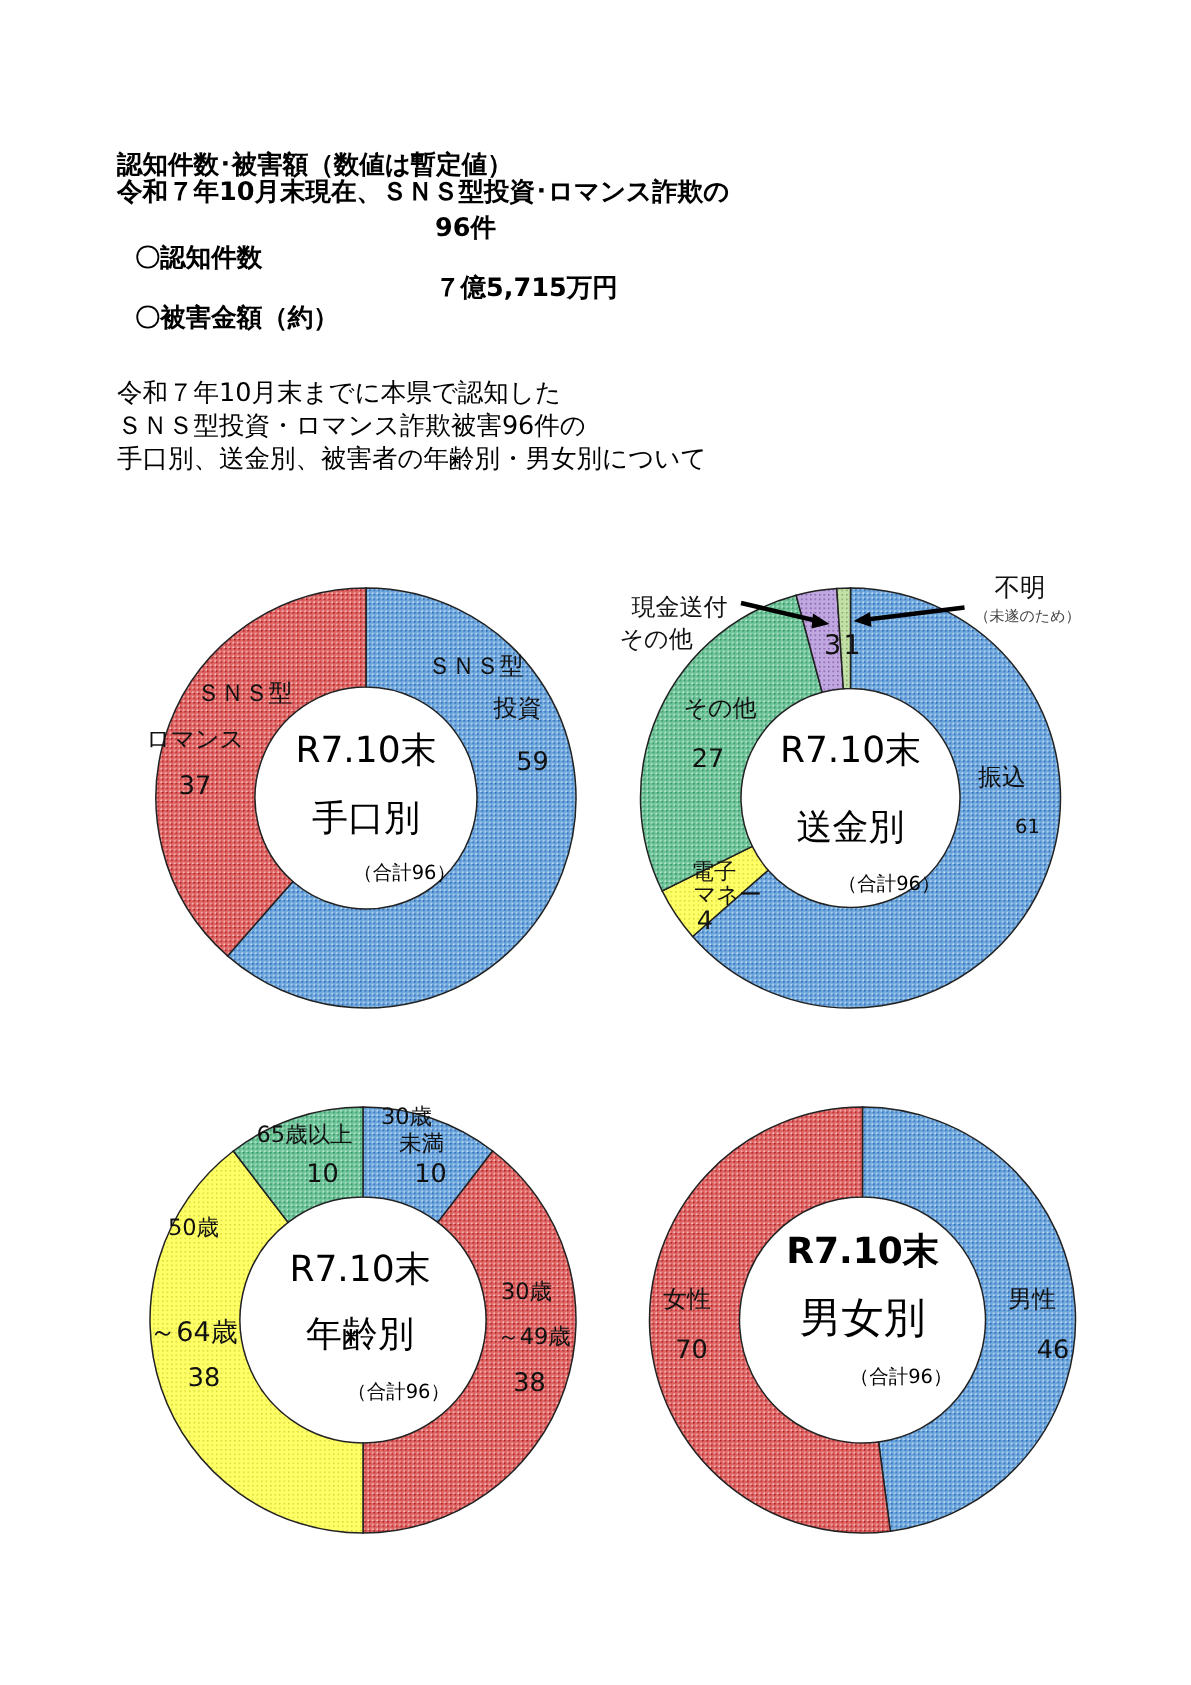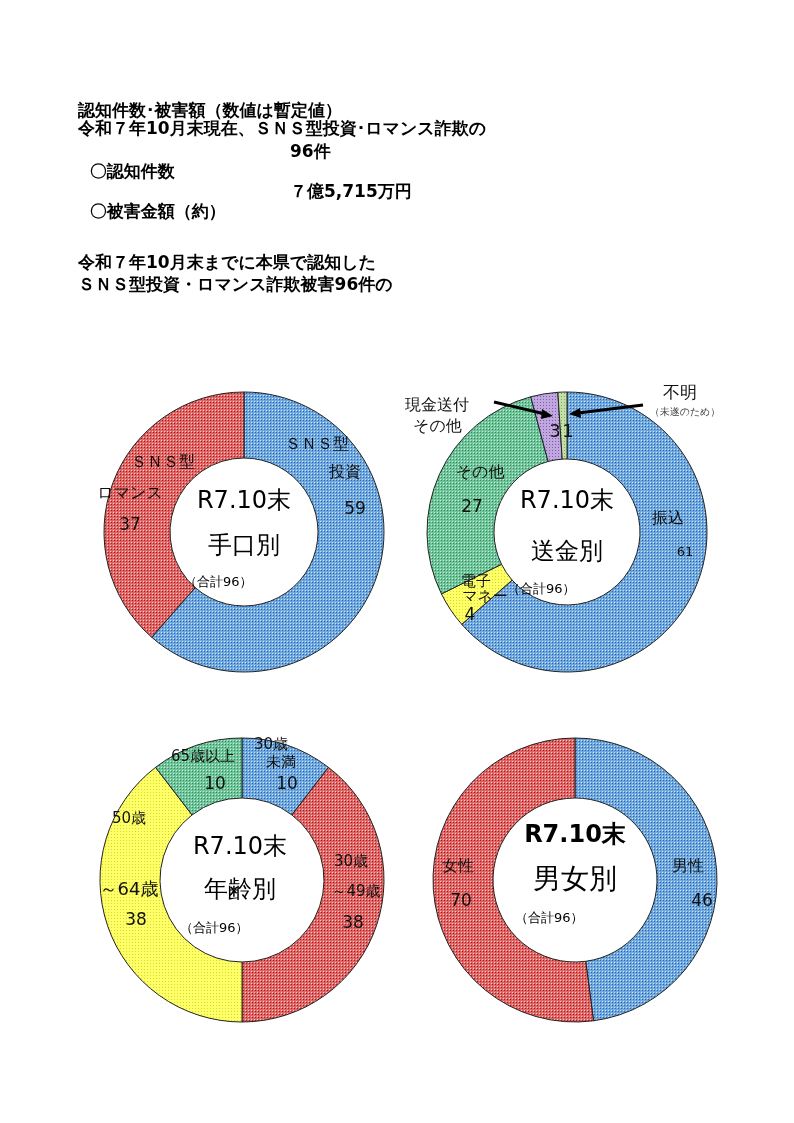--- a/index.html
+++ b/index.html
@@ -5,46 +5,47 @@
   html, body { margin:0; padding:0; background:#ffffff; }
   body { width:794px; height:1123px; position:relative; overflow:hidden;
          font-family:"DejaVu Sans", "Liberation Sans", sans-serif; color:#000; }
   .hdr { position:absolute; left:78px; font-weight:bold; font-size:17px; line-height:22px; white-space:pre; }
   .t1 { top:77px;margin-top:40px; }
   .t2 { top:99px; }
   .row { position:absolute; left:78px; font-weight:bold; font-size:17px; white-space:pre; }
   .row .v { position:absolute; white-space:pre; }
   .r1 { top:140px; }
   .r2 { top:180px; }
-  .sec { position:absolute; left:78px; top:251px; font-weight:bold; font-size:17px; line-height:22px; }
+  .sec { position:absolute; left:78px; top:251px; font-weight:normal; font-size:17px; line-height:22px; }
   .sec div { white-space:pre; }
   svg.chart { position:absolute; left:0; top:0; }
   .lbl { position:absolute; font-size:16px; color:#111; white-space:pre; text-align:center; line-height:22px; }
   .center-main { position:absolute; font-size:24px; text-align:center; line-height:30px; }
   .center-main.bold { font-weight:bold; }
-  .center-sub { position:absolute; font-size:13px; text-align:left; }
+  .center-sub { position:absolute; font-size:13px; text-align:right; }
 </style>
 </head>
 <body>
 
 <div class="hdr t1">令和７年10月末現在、ＳＮＳ型投資･ロマンス詐欺の</div>
 <div class="hdr t2">認知件数･被害額（数値は暫定値）</div>
 
 <div class="row r1">
   <span>〇認知件数</span>
   <span class="v" style="left:212px;top:0">96件</span>
 </div>
 <div class="row r2">
   <span>〇被害金額（約）</span>
   <span class="v" style="left:212px;top:0">７億5,715万円</span>
 </div>
 
 <div class="sec">
   <div>令和７年10月末までに本県で認知した</div>
   <div>ＳＮＳ型投資・ロマンス詐欺被害96件の</div>
+  <div>手口別、送金別、被害者の年齢別・男女別について</div>
 </div>
 
 <svg class="chart" width="794" height="1123">
   <defs>
     <pattern id="pBlue" width="3" height="3" patternUnits="userSpaceOnUse">
       <rect width="3" height="3" fill="#6fa8dc"></rect>
         <rect width="1" height="1" fill="#2b64b8"></rect>
         <rect x="2" y="2" width="1" height="1" fill="#cfe2f3"></rect>
     </pattern>
     <pattern id="pRed" width="3" height="3" patternUnits="userSpaceOnUse">
@@ -105,21 +106,21 @@
 </div>
 
 <div>
   <div class="lbl" style="left:638px;top:507px;width:60px">振込</div>
   <div class="lbl" style="left:660px;top:541px;width:50px;font-size:13px">61</div>
   <div class="lbl" style="left:451px;top:573px;width:50px;font-size:15px;line-height:16px">電子</div>
   <div class="lbl" style="left:455px;top:588px;width:60px;font-size:15px;line-height:16px">マネー</div>
   <div class="lbl" style="left:458px;top:604px;width:24px;font-size:17px;line-height:20px">4</div>
   <div class="lbl" style="left:445px;top:461px;width:70px">その他</div>
   <div class="lbl" style="left:452px;top:495px;width:40px;font-size:17px">27</div>
-  <div class="lbl" style="left:389px;top:394px;width:80px;text-align:right">現金送付</div>
+  <div class="lbl" style="left:413px;top:394px;width:80px;text-align:center">現金送付</div>
   <div class="lbl" style="left:413px;top:415px;width:80px;text-align:left">その他</div>
   <div class="lbl" style="left:547px;top:420px;width:16px;font-size:18px">3</div>
   <div class="lbl" style="left:560px;top:420px;width:16px;font-size:18px">1</div>
   <div class="lbl" style="left:650px;top:381px;width:60px;font-size:17px">不明</div>
   <div class="lbl" style="left:640px;top:401px;width:90px;font-size:10px;color:#444">（未遂のため）</div>
   <div class="center-main" style="left:507px;top:485px;width:120px">R7.10末</div>
   <div class="center-main" style="left:507px;top:536px;width:120px">送金別</div>
   <div class="center-sub" style="left:507px;top:580px;width:120px">（合計96）</div>
 </div>
 

